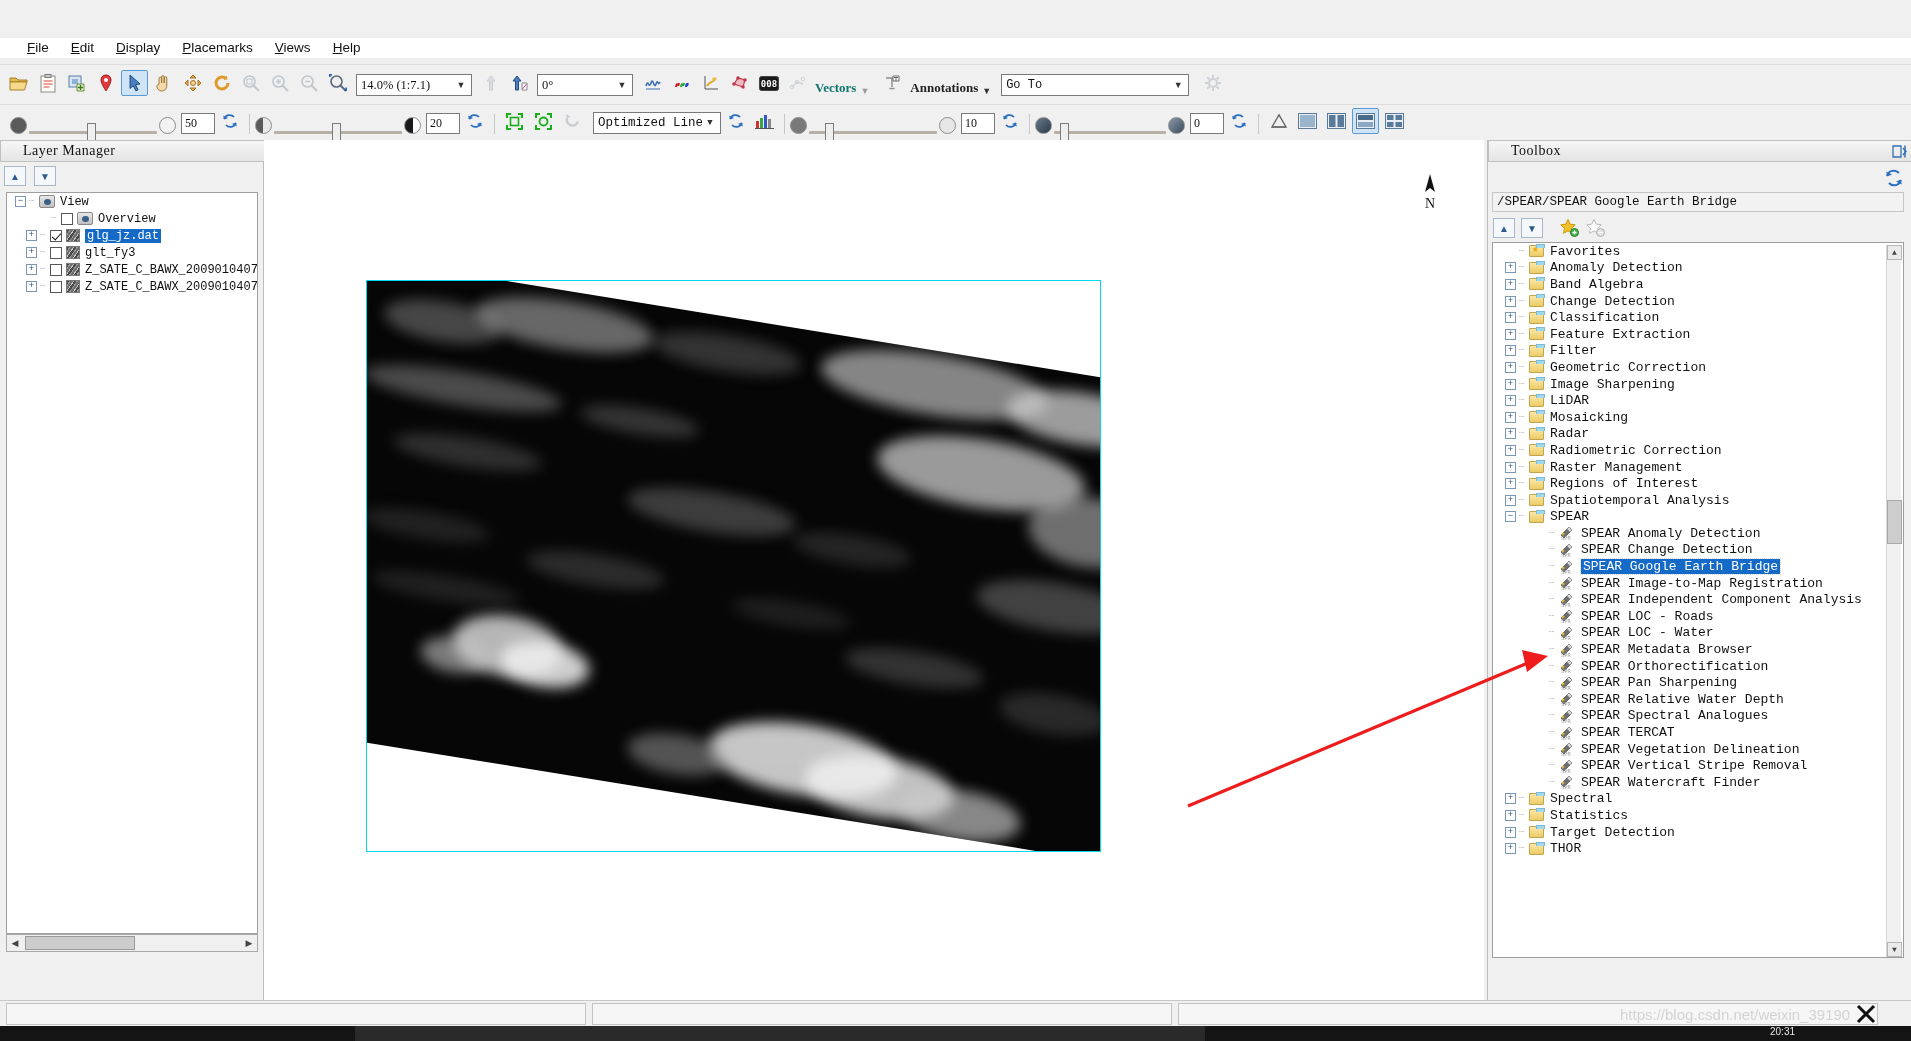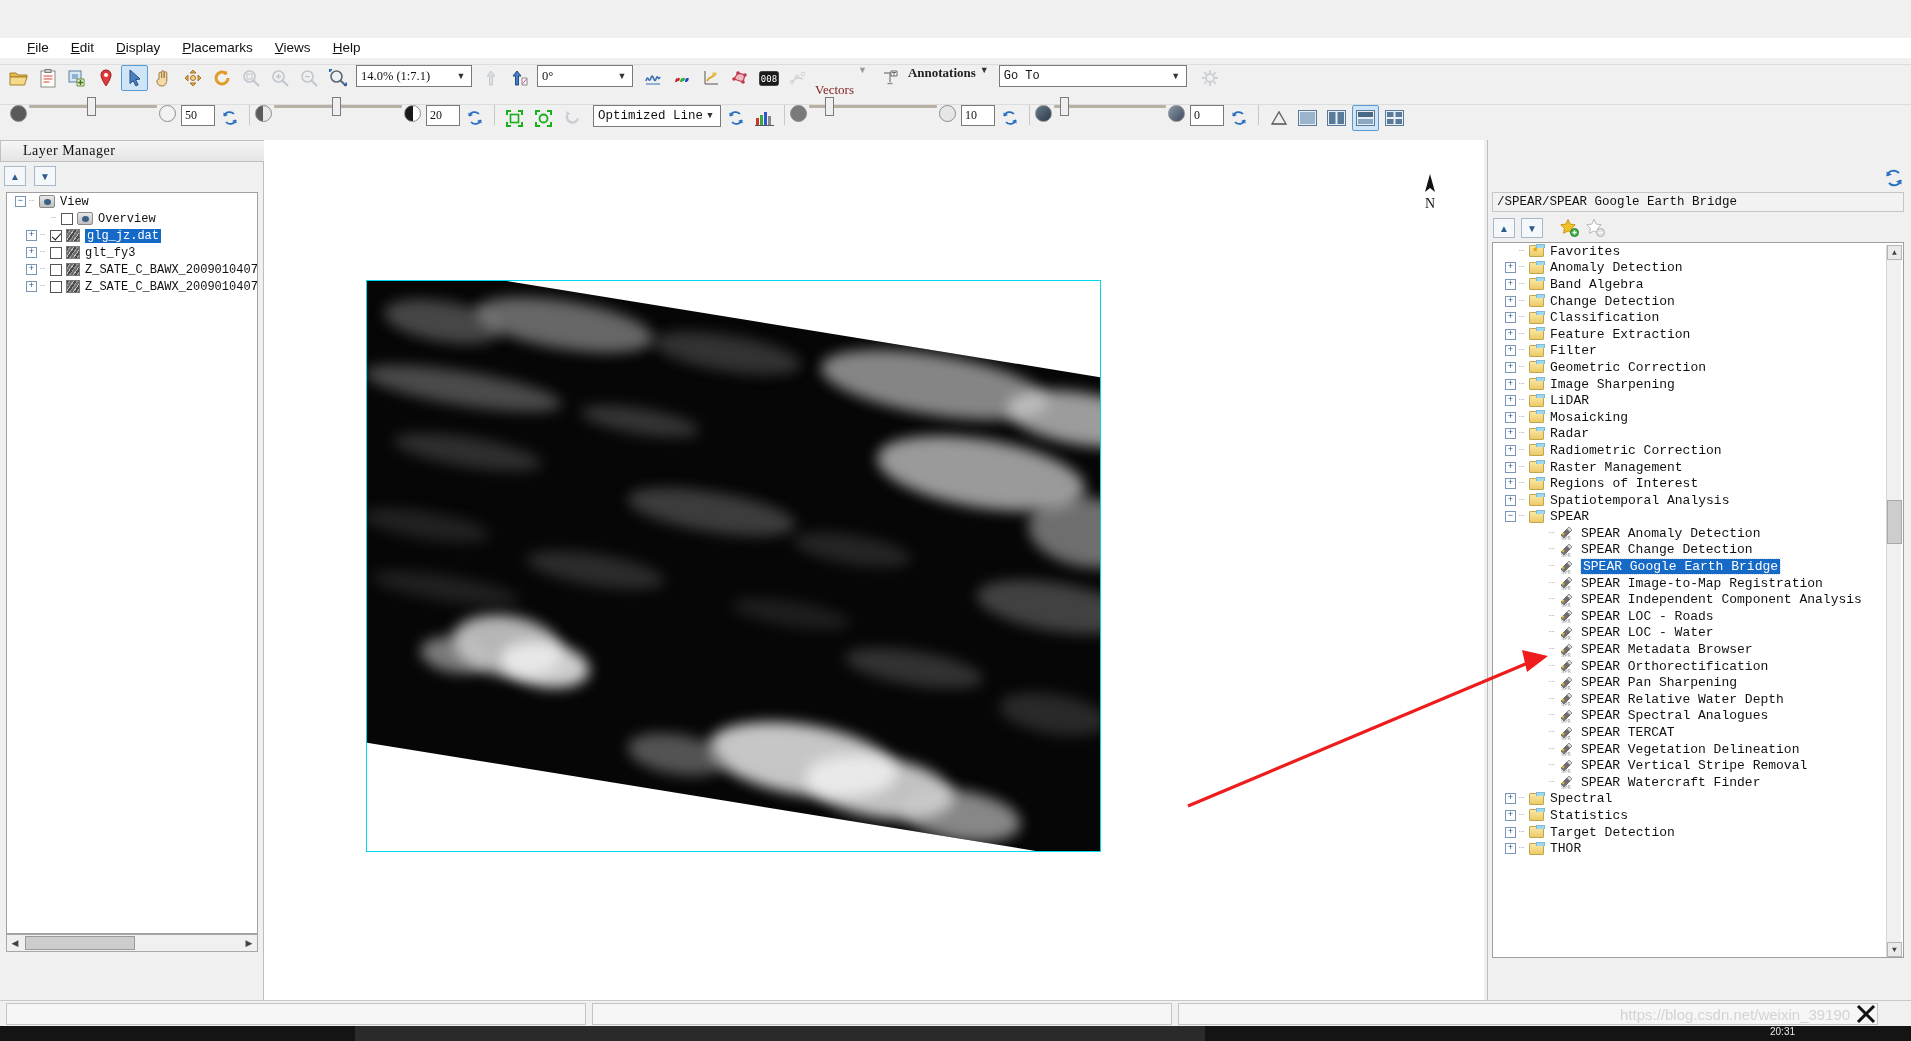--- a/index.html
+++ b/index.html
@@ -40,29 +40,29 @@
     background:#ffffff; display:flex; align-items:center; padding-left:16px;
   }
   .menu-item {
     font-size:13.5px; color:#111; padding:0 11px; line-height:20px; cursor:default;
   }
   .menu-item u { text-decoration: underline; }
 
   
   .toolbar {
     position:absolute; left:0; width:1911px; background:#f0f0f0;
-    display:flex; align-items:flex-start;
+    display:flex; align-items:flex-end;
     border-top:1px solid #dcdcdc;
   }
   .toolbar.row1 { top:64px; height:32px; padding-left:4px; }
   .toolbar.row2 { top:104px; height:30px; padding-left:4px; }
 
   .tbtn {
     width:27px; height:26px; display:flex; align-items:center; justify-content:center;
-    border:1px solid transparent; border-radius:2px; margin:0 1px; position:relative;
+    border:1px solid transparent; border-radius:2px; margin:0 1px; position:relative;font-weight:bold;
   }
   .tbtn.active { background:#cfe4f7; border:1px solid #5b9bd5; }
   .tbtn svg { display:block; }
   .tbtn.disabled { opacity:0.4; }
 
   .tsep { width:1px; height:20px; background:#c8c8c8; margin:0 5px; }
 
   .combo {
     height:22px; border:1px solid #7a7a7a; background:#fff;
     display:flex; align-items:center; font-size:12.5px; color:#111;
@@ -83,21 +83,21 @@
   .slider .track {
     width:128px; height:3px; background:#b8b0a4; position:relative; border-radius:1px;
   }
   .slider .thumb {
     position:absolute; top:-8px; width:9px; height:19px;
     background:#efefef; border:1px solid #7b7b7b;
   }
   .orb { width:17px; height:17px; border-radius:50%; border:1px solid #8c8c8c; }
 
   .tlabel { font-size:13px; font-family:"Liberation Serif", serif; color:#222; margin-left:3px; font-weight:bold;}
-  .tlabel.dim { color:#7f1d1d; font-weight:normal;margin-top:17px; }
+  .tlabel.dim { color:#0f766e; font-weight:bold;margin-top:17px; }
   .caret { font-size:9px; margin-left:4px; color:#333; }
 
   
   .panel-header {
     height:22px; background:linear-gradient(#f6f6f6,#e4e4e4);
     border:1px solid #c0c0c0; display:flex; align-items:center;
     position:relative;
   }
   .panel-title {
     font-family:"Liberation Serif", serif; font-size:14px; color:#111;
@@ -727,20 +727,30 @@
           <div class="cloud" style="left:340px; top:420px; width:100px; height:40px; background:#a0a0a0; opacity:.5;"></div>
           <div class="cloud" style="left:60px;  top:300px; width:150px; height:26px; background:#5d5d5d; opacity:.3;"></div>
           <div class="cloud" style="left:540px; top:300px; width:140px; height:34px; background:#7a7a7a; opacity:.38;"></div>
           <div class="cloud" style="left:700px; top:320px; width:110px; height:40px; background:#6a6a6a; opacity:.35;"></div>
         </div>
       </div>
     </div>
   </div>
 
   <div class="toolbox-panel">
+    <div class="panel-header tb-header">
+      <span class="panel-title">Toolbox</span>
+      <span class="pin-icon">
+        <svg width="15" height="15" viewBox="0 0 15 15">
+            <path d="M1 2h8v11H1z" fill="none" stroke="#3a6fb0" stroke-width="1.3"></path>
+            <path d="M11 4l3 3.5-3 3.5" fill="none" stroke="#3a6fb0" stroke-width="1.5"></path>
+            <path d="M13 1.5v12" stroke="#3a6fb0" stroke-width="1.5"></path>
+          </svg>
+      </span>
+    </div>
 
     <div class="tb-refresh">
       <svg width="20" height="20" viewBox="0 0 20 20">
           <path d="M3 8a7 7 0 0112-3M17 12a7 7 0 01-12 3" fill="none" stroke="#2a6fc0" stroke-width="2"></path>
           <path d="M2 3.5l1.8 4.8L8 6.6z" fill="#2a6fc0"></path>
           <path d="M18 16.5l-1.8-4.8L12 13.4z" fill="#2a6fc0"></path>
         </svg>
     </div>
 
     <div class="tb-path">/SPEAR/SPEAR Google Earth Bridge</div>

